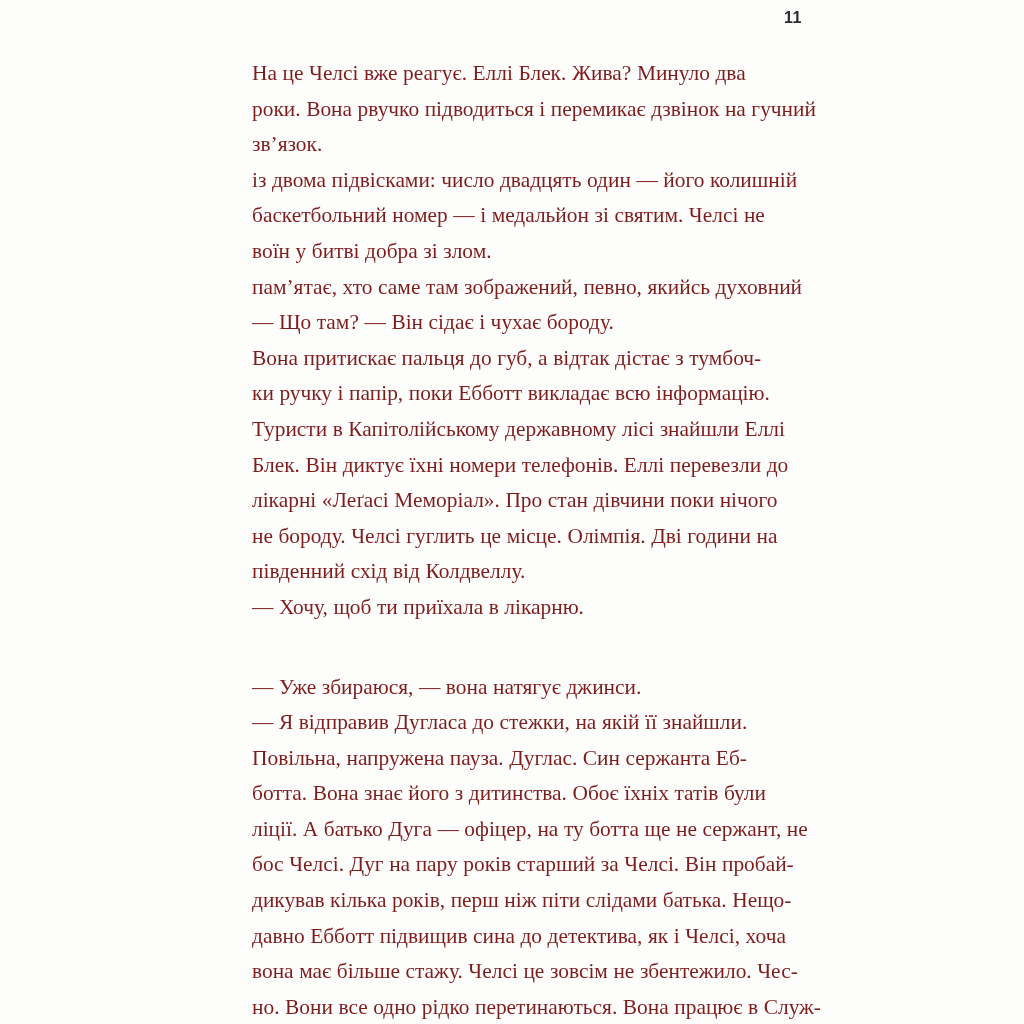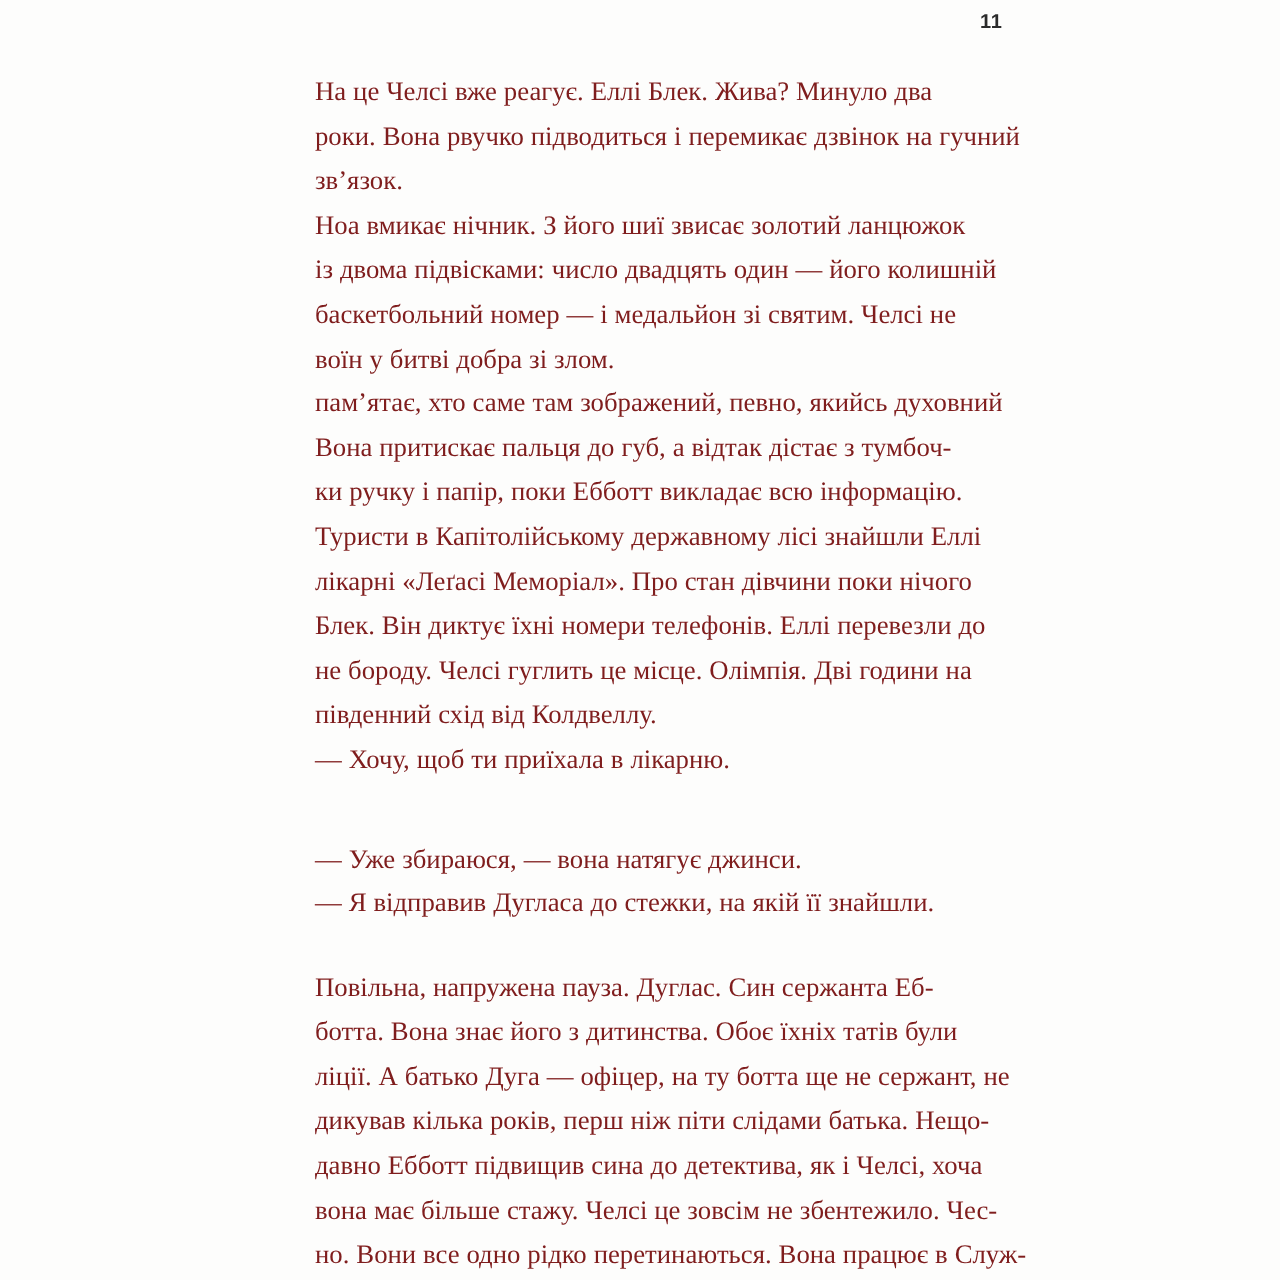--- a/index.html
+++ b/index.html
@@ -87,48 +87,51 @@
   </div>
 
   <div class="textblock">
 
   <p class="para indent">
         <span class="ln" style="text-indent: 30px;">На це Челсі вже реагує. Еллі Блек. Жива? Минуло два</span>
         <span class="ln">роки. Вона рвучко підводиться і перемикає дзвінок на гучний</span>
         <span class="ln">зв’язок.</span>
       </p>
       <p class="para indent">
-        <span class="ln" style="text-indent: 30px;">Ноа вмикає нічник. З його шиї звисає золотий ланцюжок</span>
         <span class="ln">із двома підвісками: число двадцять один — його колишній</span>
         <span class="ln">баскетбольний номер — і медальйон зі святим. Челсі не</span>
         <span class="ln">воїн у битві добра зі злом.</span>
         <span class="ln">пам’ятає, хто саме там зображений, певно, якийсь духовний</span>
       </p>
+      <p class="para dialogue">
+        <span class="ln" style="text-indent: 30px;">— Що там? — Він сідає і чухає бороду.</span>
+      </p>
       <p class="para indent">
         <span class="ln" style="text-indent: 30px;">Вона притискає пальця до губ, а відтак дістає з тумбоч-</span>
         <span class="ln">ки ручку і папір, поки Ебботт викладає всю інформацію.</span>
         <span class="ln">Туристи в Капітолійському державному лісі знайшли Еллі</span>
+        <span class="ln">Блек. Він диктує їхні номери телефонів. Еллі перевезли до</span>
         <span class="ln">лікарні «Леґасі Меморіал». Про стан дівчини поки нічого</span>
-        <span class="ln">Блек. Він диктує їхні номери телефонів. Еллі перевезли до</span>
         <span class="ln">не бороду. Челсі гуглить це місце. Олімпія. Дві години на</span>
         <span class="ln">південний схід від Колдвеллу.</span>
       </p>
       <p class="para dialogue">
         <span class="ln" style="text-indent: 30px;">— Хочу, щоб ти приїхала в лікарню.</span>
       </p>
       <p class="para dialogue">
         <span class="ln" style="text-indent: 30px; margin-top: 44px;">— Уже збираюся, — вона натягує джинси.</span>
       </p>
       <p class="para dialogue">
         <span class="ln" style="text-indent: 30px;">— Я відправив Дугласа до стежки, на якій її знайшли.</span>
       </p>
       <p class="para indent">
-        <span class="ln" style="text-indent: 30px; margin-top: 32px;">Повільна, напружена пауза. Дуглас. Син сержанта Еб-</span>
+        <span class="ln" style="text-indent: 30px;">Повільна, напружена пауза. Дуглас. Син сержанта Еб-</span>
         <span class="ln">ботта. Вона знає його з дитинства. Обоє їхніх татів були</span>
         <span class="ln">ліції. А батько Дуга — офіцер, на ту ботта ще не сержант, не</span>
+        <span class="ln">бос Челсі. Дуг на пару років старший за Челсі. Він пробай-</span>
         <span class="ln">дикував кілька років, перш ніж піти слідами батька. Нещо-</span>
         <span class="ln">давно Ебботт підвищив сина до детектива, як і Челсі, хоча</span>
         <span class="ln">вона має більше стажу. Челсі це зовсім не збентежило. Чес-</span>
         <span class="ln">но. Вони все одно рідко перетинаються. Вона працює в Служ-</span>
       </p>
     </div>
 
 </div>
 
 </body></html>

